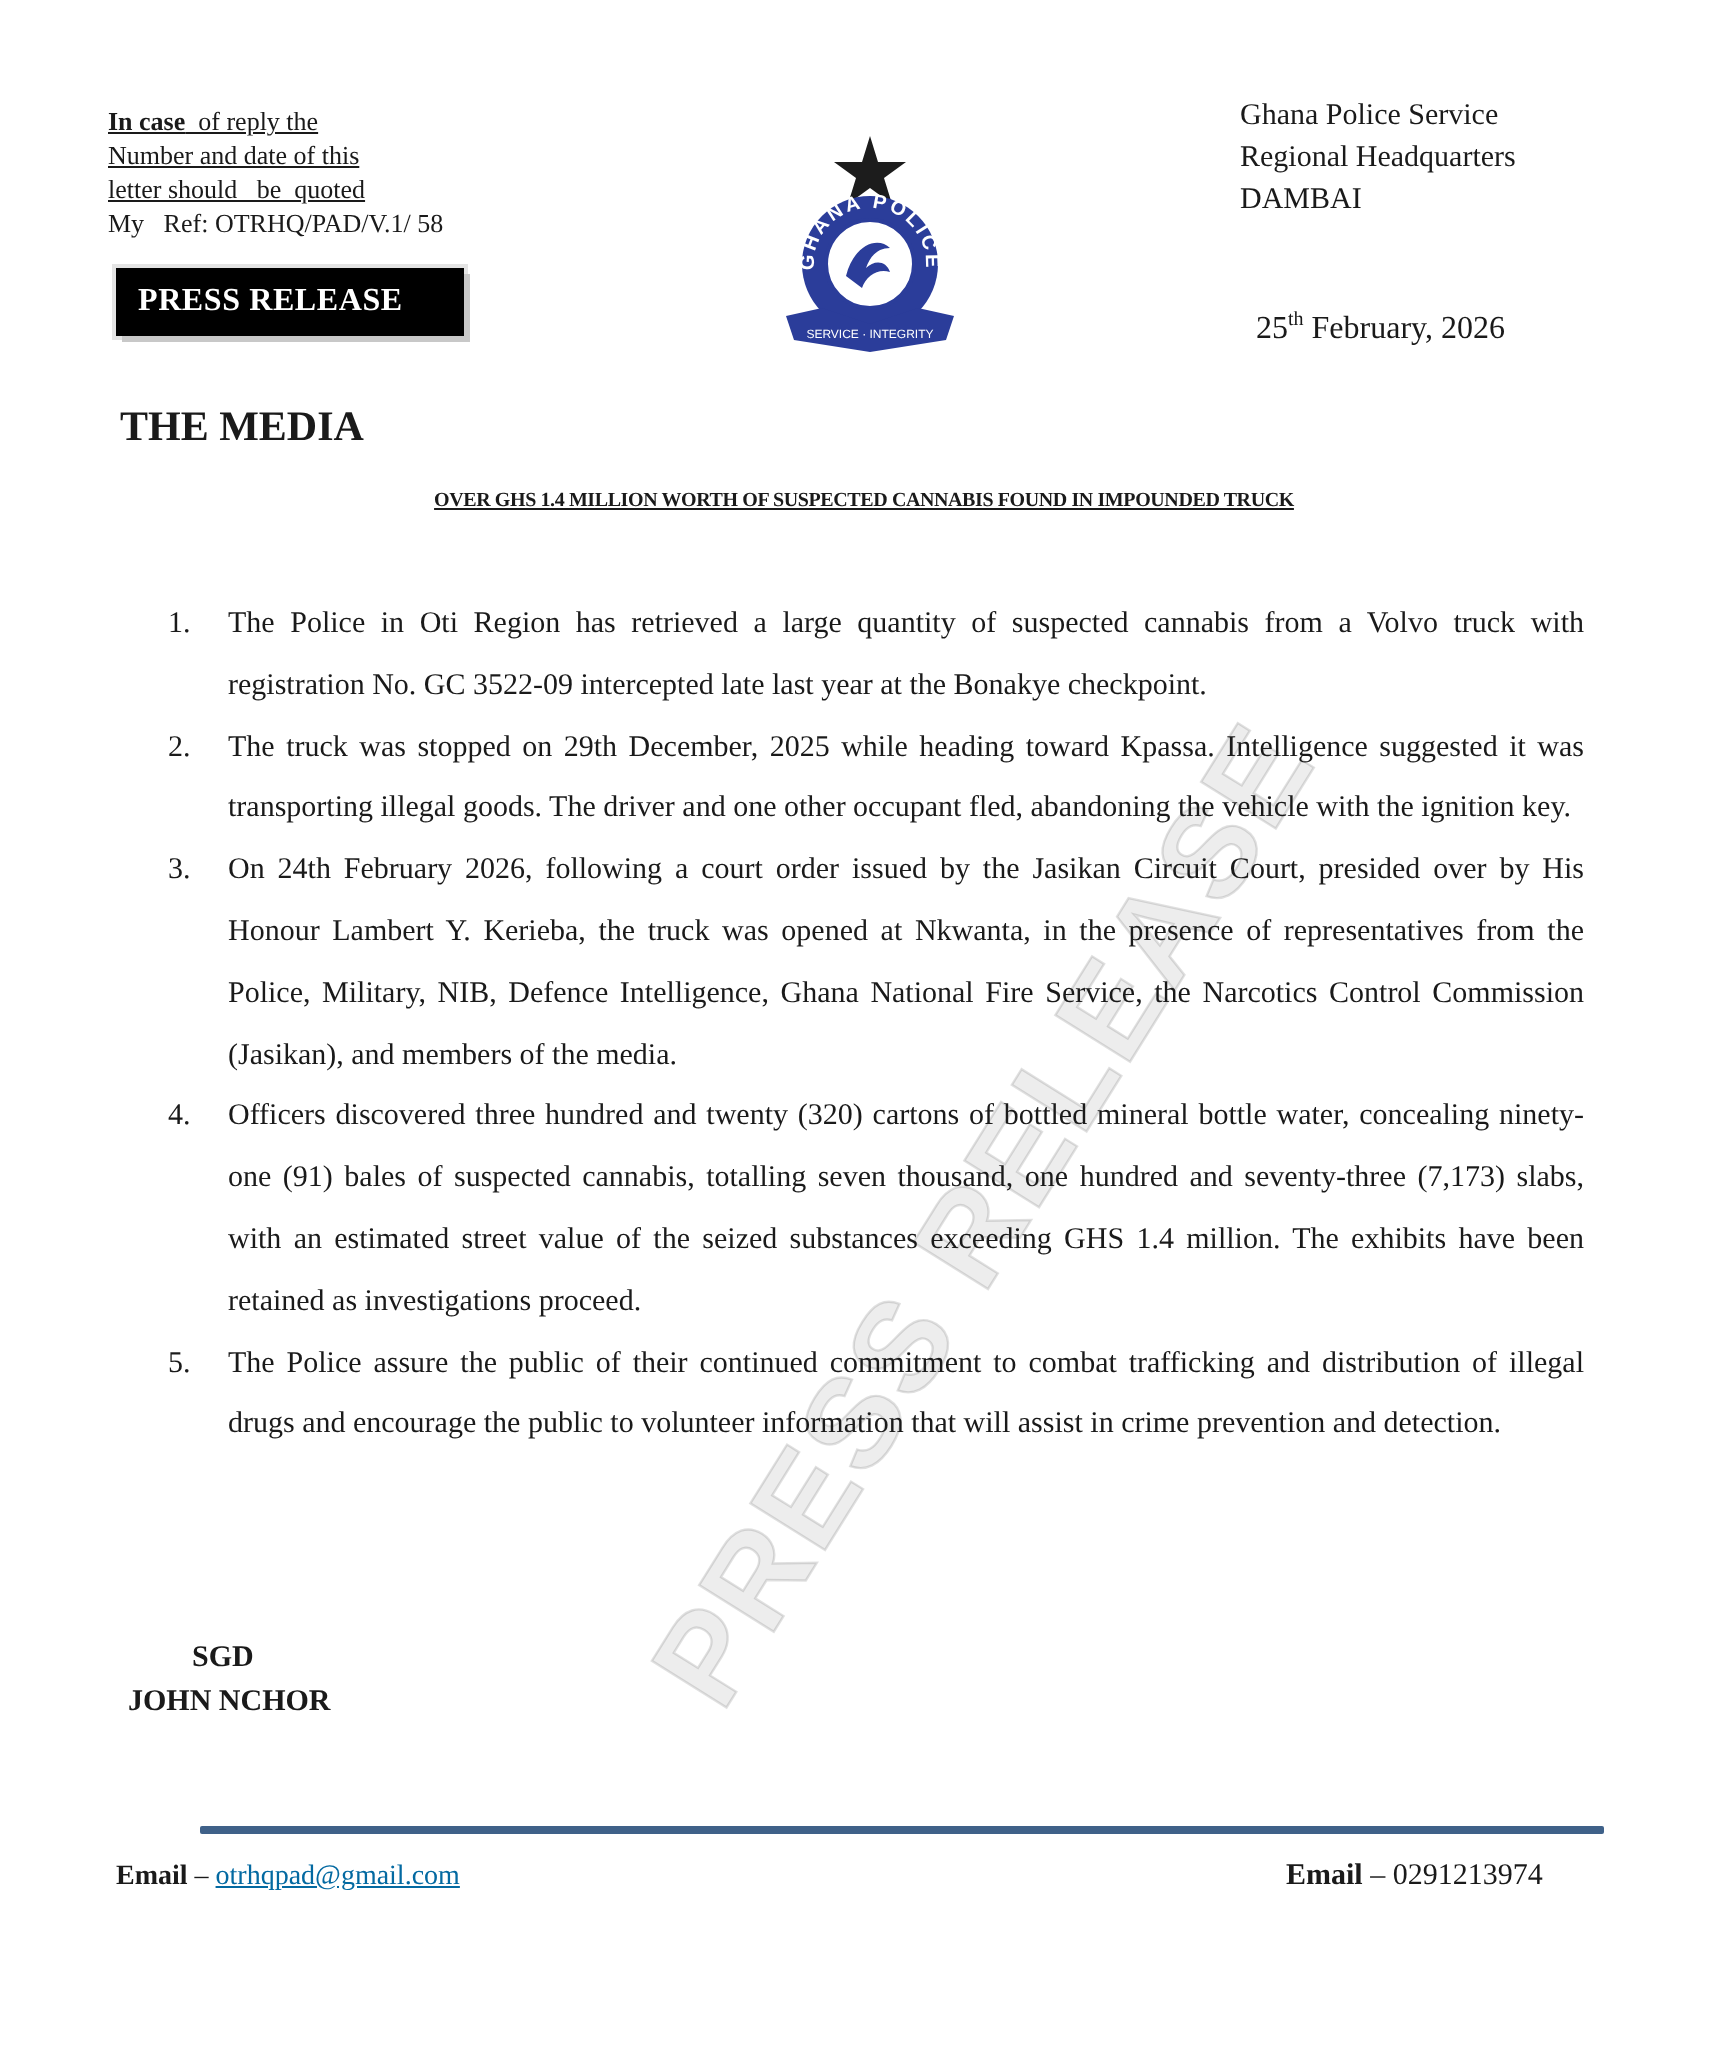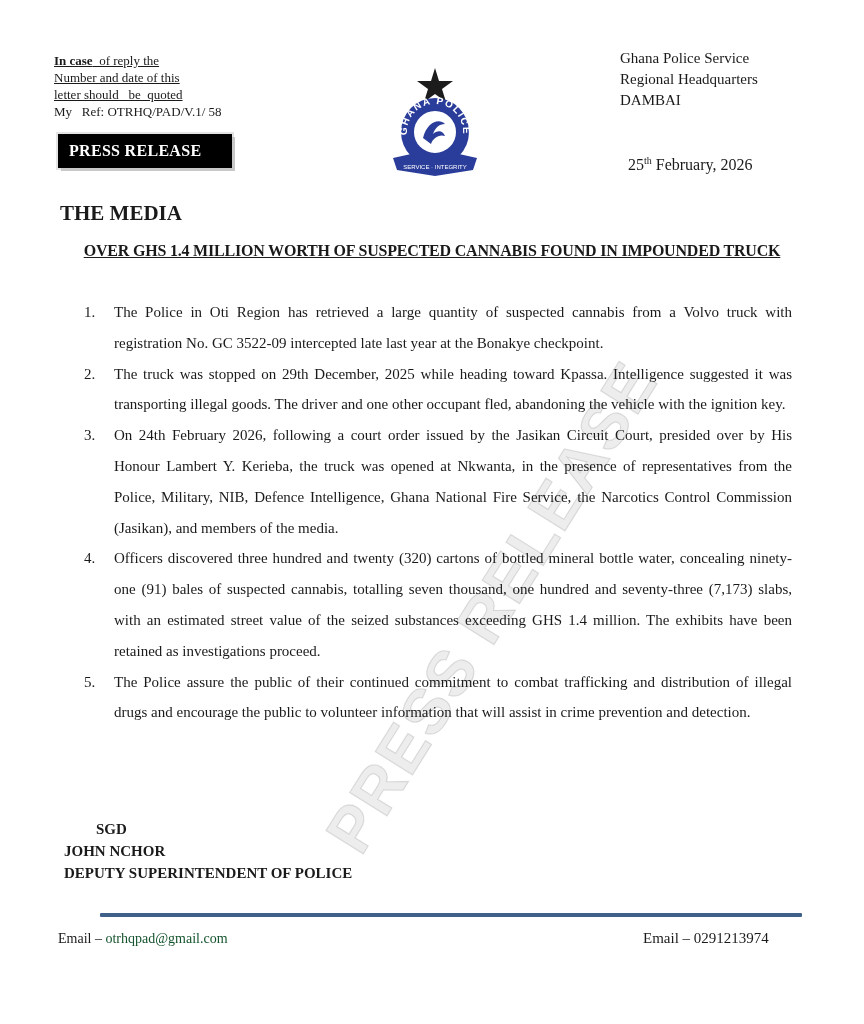--- a/index.html
+++ b/index.html
@@ -18,42 +18,42 @@
   .logo { left:383px; top:66px; width:104px; height:112px; }
 
   .press-box { left:58px; top:134px; width:174px; height:34px; background:#000;
                box-shadow:3px 3px 0 #c8c8c8, 0 0 0 2px #e4e4e4; }
   .press-box span { display:block; color:#fff; font-weight:bold; font-size:16px;
                     line-height:34px; padding-left:11px; letter-spacing:0.3px; }
 
   .to-media { left:60px; top:201px; font-size:21px; font-weight:bold; }
 
   .headline { left:60px; top:238px; width:744px; text-align:center; font-weight:bold;
-              font-size:16px; line-height:26px; text-decoration:underline; letter-spacing:-0.2px; }
+              font-size:10px; line-height:26px; text-decoration:underline; letter-spacing:-0.2px; }
 
   .paras { left:84px; top:297px; width:708px; font-size:15px; line-height:30.8px; }
   .para { display:flex; text-align:justify; }
   .para .num { width:30px; flex:none; }
   .para .txt { flex:1; }
 
   .watermark { left:210px; top:570px; font-size:64px; font-weight:bold; color:rgba(0,0,0,0.07);
                transform:rotate(-58deg); transform-origin:center; white-space:nowrap;
                letter-spacing:2px; font-family:"Liberation Sans","DejaVu Sans",sans-serif;
                -webkit-text-stroke:1.2px rgba(0,0,0,0.12); }
 
   .sig { left:62px; top:818px; font-size:15px; font-weight:bold; line-height:22px; }
   .sig .l0 { padding-left:34px; }
   .sig .l1 { padding-left:2px; }
   .sig .l2 { padding-left:2px; }
 
   .rule { left:100px; top:913px; width:702px; height:4px; background:#3f6189; border-radius:1px; }
 
   .email { left:58px; top:931px; font-size:14px; }
-  .email b, .phone b { font-weight:normal; }
-  .email a { color:#14532d; }
+  .email b, .phone b { font-weight:bold; }
+  .email a { color:#0369a1; text-decoration:underline; }
   .phone { left:643px; top:930px; font-size:15px; }
 </style>
 </head>
 <body>
 
 <div class="abs reply-note">
   <span class="u"><span class="b">In case</span><span style="white-space:pre">  of reply the</span></span>
   <span class="u">Number and date of this</span>
   <span class="u" style="white-space:pre">letter should   be  quoted</span>
   <span style="display:block;white-space:pre">My   Ref: OTRHQ/PAD/V.1/ 58</span>
@@ -114,21 +114,20 @@
   </div>
   <div class="para">
     <span class="num">5.</span>
     <span class="txt">The Police assure the public of their continued commitment to combat trafficking and distribution of illegal drugs and encourage the public to volunteer information that will assist in crime prevention and detection.</span>
   </div>
 </div>
 
 <div class="abs sig">
   <div class="l0">SGD</div>
   <div class="l1">JOHN NCHOR</div>
-  <div class="l2">DEPUTY SUPERINTENDENT OF POLICE</div>
 </div>
 
 <div class="abs rule"></div>
 
 <div class="abs email">
   <b>Email</b><span> – </span><a>otrhqpad@gmail.com</a>
 </div>
 <div class="abs phone">
   <b>Email</b><span> – </span><span>0291213974</span>
 </div>

